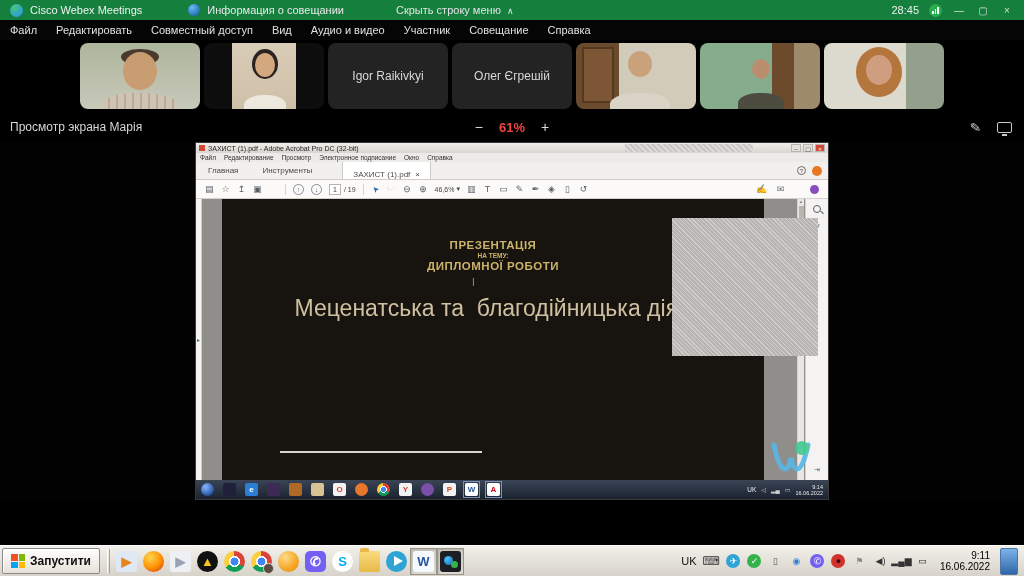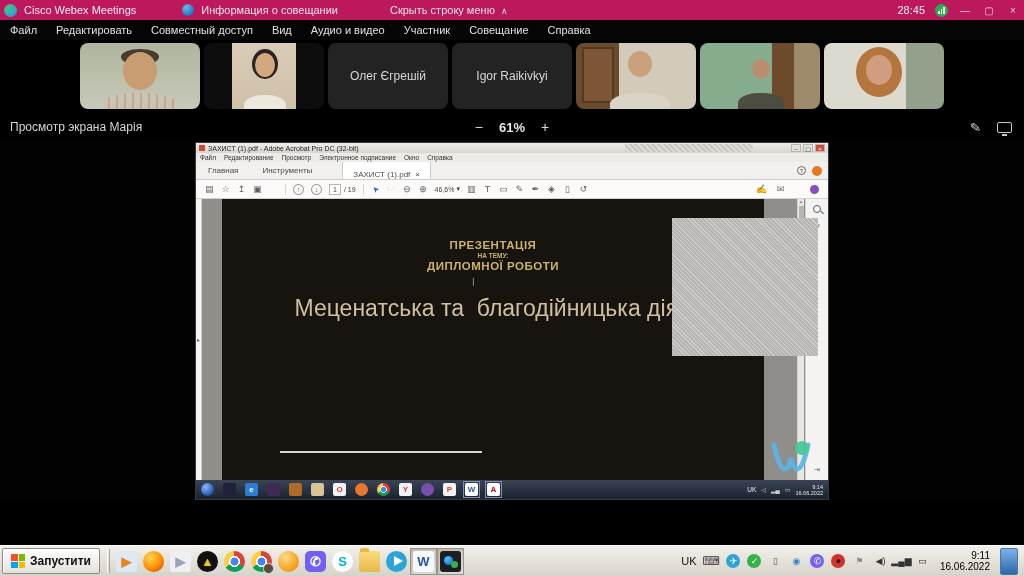--- a/index.html
+++ b/index.html
@@ -1,22 +1,22 @@
 <!DOCTYPE html>
 <html><head>
 <meta charset="utf-8">
 <style>
   html,body{margin:0;padding:0;background:#000;}
   *{box-sizing:border-box;}
   #screen{position:relative;width:1024px;height:576px;background:#000;overflow:hidden;
           font-family:"Liberation Sans",sans-serif;color:#e8e8e8;}
 
   
-  .wx-titlebar{position:absolute;top:0;left:0;right:0;height:20px;background:#be185d;
-               display:flex;align-items:center;padding:0 4px;font-size:11px;}
+  .wx-titlebar{position:absolute;top:0;left:0;right:0;height:20px;background:#15803d;
+               display:flex;align-items:center;padding:0 10px;font-size:11px;}
   .wx-logo{width:13px;height:13px;border-radius:50%;
            background:radial-gradient(circle at 35% 30%,#49c57a,#2d9fd8 70%);margin-right:7px;flex:0 0 auto;}
   .wx-apptitle{color:#f0f0f0;}
   .info-dot{width:12px;height:12px;border-radius:50%;
             background:radial-gradient(circle at 35% 30%,#6cb8f0,#1f6fb4 75%);margin:0 7px 0 46px;flex:0 0 auto;}
   .hide-menu{margin-left:52px;color:#e3e3e3;}
   .hide-menu .chev{font-size:9px;margin-left:6px;}
   .wx-tb-right{margin-left:auto;display:flex;align-items:center;gap:10px;}
   .timer{font-size:11px;color:#f0f0f0;}
   .conn-badge{width:13px;height:13px;border-radius:50%;display:flex;align-items:flex-end;justify-content:center;gap:1px;padding-bottom:3px;}
@@ -56,21 +56,21 @@
   .t7{background:linear-gradient(90deg,#dcdacf 0 68%,#93a08c 68%);}
   .t7 .hair{position:absolute;top:4px;left:32px;width:46px;height:50px;border-radius:50%;background:#b5763d;}
   .t7 .ph{top:12px;left:42px;width:26px;height:30px;background:#cf9e80;}
 
   
   .wx-sharebar{position:absolute;top:112px;left:0;right:0;height:30px;background:#000;
                display:flex;align-items:center;font-size:12px;color:#d6d6d6;}
   .share-label{margin-left:10px;}
   .zoomgrp{position:absolute;left:0;right:0;display:flex;justify-content:center;align-items:center;gap:16px;pointer-events:none;}
   .zoomgrp span{pointer-events:auto;}
-  .zoom-level{font-size:13px;font-weight:bold;color:#e5e5e5;}
+  .zoom-level{font-size:13px;font-weight:bold;color:#ef4444;}
   .zoom-btn{font-size:14px;color:#dcdcdc;}
   .sharebar-icons{margin-left:auto;display:flex;align-items:center;gap:16px;margin-right:12px;}
   .annot-pen{font-size:13px;color:#c9c9c9;transform:rotate(-8deg);}
   .mon-ico{position:relative;width:15px;height:11px;border:1.5px solid #c9c9c9;border-radius:2px;}
   .mon-ico::after{content:"";position:absolute;left:4px;bottom:-4px;width:5px;height:2px;background:#c9c9c9;}
 
   
   .stage{position:absolute;top:142px;left:0;right:0;height:358px;background:#020202;}
   .acrobat{position:absolute;left:196px;top:1px;width:632px;height:356px;background:#8f8d8a;
            box-shadow:0 0 0 1px #3a3a3a;font-family:"Liberation Sans",sans-serif;}
@@ -236,24 +236,24 @@
         <span class="ph"></span>
         <span class="pb"></span>
     </div>
     <div class="tile t2">
       <span class="col"></span>
         <span class="hair"></span>
         <span class="ph"></span>
         <span class="pb"></span>
     </div>
     <div class="tile">
+      <span class="nm">Igor Raikivkyi</span>
+    </div>
+    <div class="tile">
       <span class="nm">Олег Єгрешій</span>
-    </div>
-    <div class="tile">
-      <span class="nm">Igor Raikivkyi</span>
     </div>
     <div class="tile t5">
       <span class="shelf"></span>
         <span class="hair"></span>
         <span class="ph"></span>
         <span class="pb"></span>
     </div>
     <div class="tile t6">
       <span class="ph"></span>
         <span class="pb"></span>

